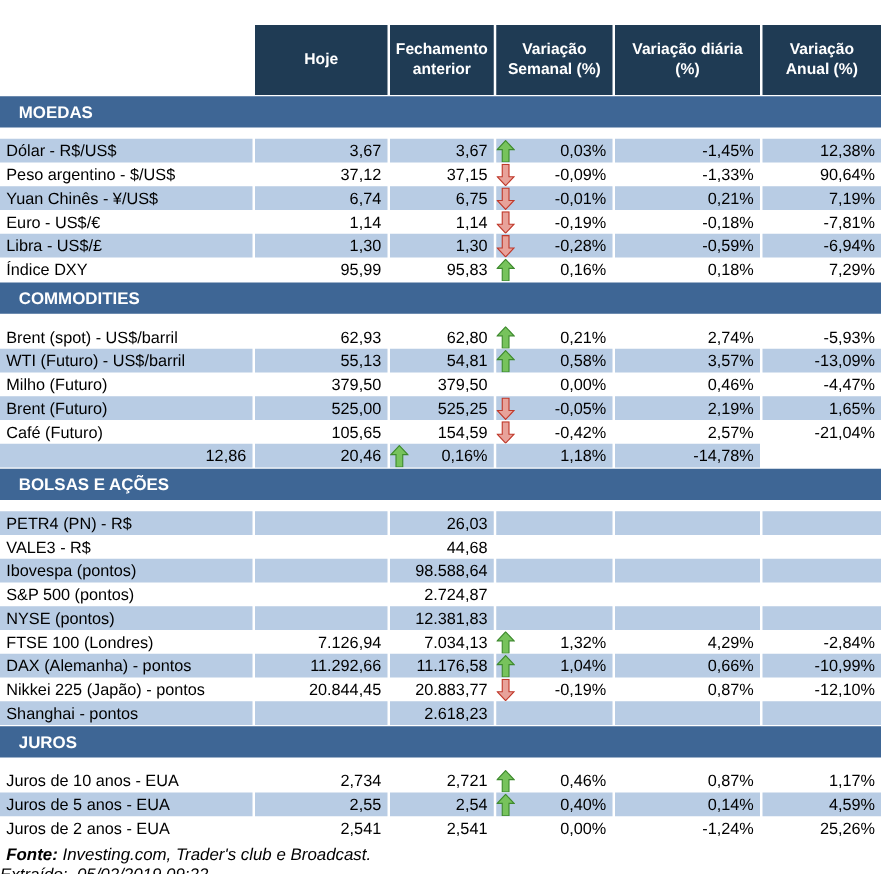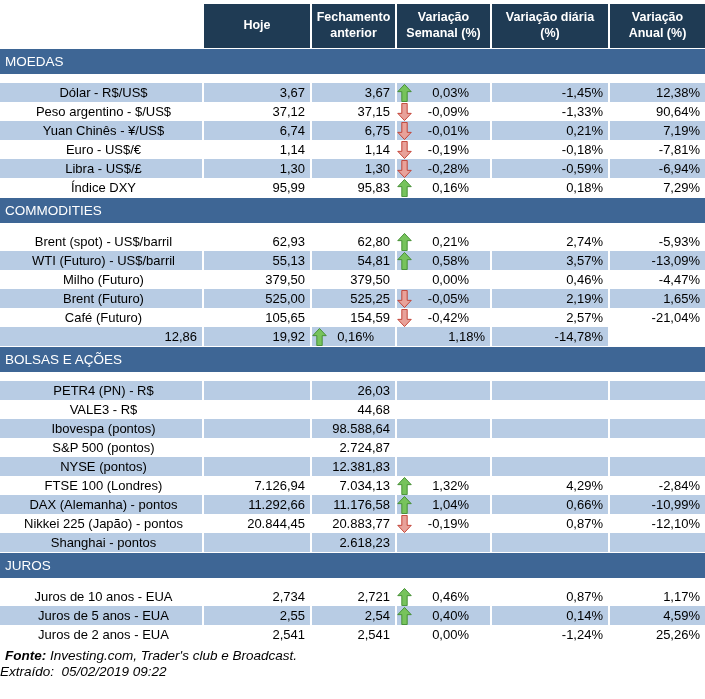--- a/index.html
+++ b/index.html
@@ -5,68 +5,69 @@
   html,body{margin:0;padding:0;background:#ffffff;}
   body{font-family:"Liberation Sans", sans-serif; color:#000;}
   #page{width:705px; padding-top:4px; box-sizing:border-box;}
 
   
   .col-headers{
     display:grid;
     grid-template-columns:106px 83px 93px 116px 95px;
     column-gap:2px;
     margin-left:204px;
-    height:44px;
+    height:56px;
+    margin-top:16px;
   }
   .hcell{
     background:var(--header_bg);
     color:#fff;
     font-weight:bold;
     font-size:12.5px;
     line-height:1.25;
     display:flex;
     align-items:center;
     justify-content:center;
     text-align:center;
     padding:2px 3px;
     box-sizing:border-box;
   }
 
   
   .band{
     background:var(--section_bg);
     color:#fff;
-    font-weight:normal;
+    font-weight:bold;
     font-size:13.5px;
     height:25px;
     line-height:25px;
-    padding-left:5px;
+    padding-left:15px;
     margin-top:1px;
     margin-bottom:9px;
     box-sizing:border-box;
   }
 
   
   .row{
     display:grid;
     grid-template-columns:202px 106px 83px 93px 116px 95px;
     column-gap:2px;
     height:19px;
   }
   .row.shaded .cell{background:var(--row_shaded_bg);}
   .cell{
     font-size:13px;
     line-height:19px;
     box-sizing:border-box;
     overflow:hidden;
     white-space:nowrap;
   }
-  .cell.label{padding-left:5px; text-align:center;}
+  .cell.label{padding-left:5px; text-align:left;}
   .cell.num{padding-right:5px; text-align:right;}
-  .cell.diaria{display:flex; align-items:center; padding-right:21px;}
+  .cell.diaria{display:flex; align-items:center; padding-right:5px;}
   .cell.diaria .arrow{width:17px; flex:0 0 17px; display:flex; align-items:center;}
   .cell.diaria .val{flex:1; text-align:right;}
 
   
   .footer{margin-top:4px; font-size:13.5px;font-style:italic;}
   .fonte-line{padding-left:5px; line-height:16px;}
   .fonte-line .bold{font-weight:bold;}
   .extraido-line{line-height:16px; white-space:pre;}
 </style>
 </head>
@@ -239,21 +240,21 @@
               <polygon points="8,19.5 15.5,11.5 11,11.5 11,0.5 5,0.5 5,11.5 0.5,11.5" fill="#E8A29A" stroke="#C0392B" stroke-width="1"></polygon>
             </svg>
           </span>
           <span class="val">-0,42%</span>
         </div>
         <div class="cell num">2,57%</div>
         <div class="cell num">-21,04%</div>
       </div>
       <div class="row shaded">
         <div class="cell num">12,86</div>
-        <div class="cell num">19,92</div>
+        <div class="cell num">20,46</div>
         <div class="cell diaria">
           <span class="arrow">
             <svg width="15" height="18" viewBox="0 0 16 20">
               <polygon points="8,0.5 15.5,8.5 11,8.5 11,19.5 5,19.5 5,8.5 0.5,8.5" fill="#77C35C" stroke="#3E8A2E" stroke-width="1"></polygon>
             </svg>
           </span>
           <span class="val">0,16%</span>
         </div>
         <div class="cell num">1,18%</div>
         <div class="cell num">-14,78%</div>

